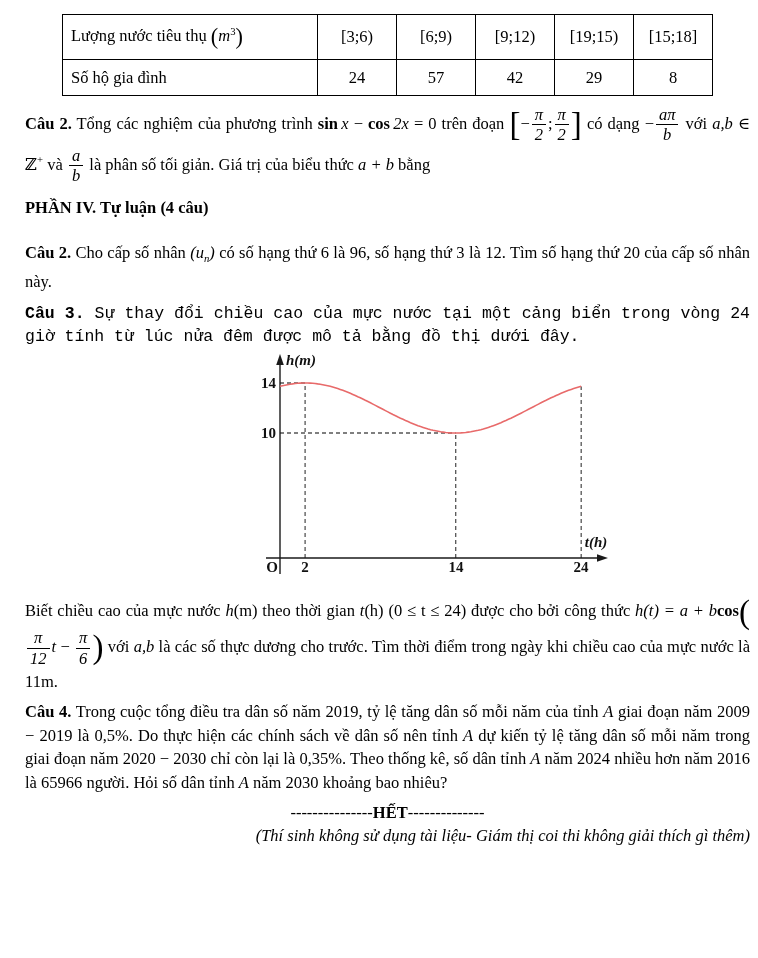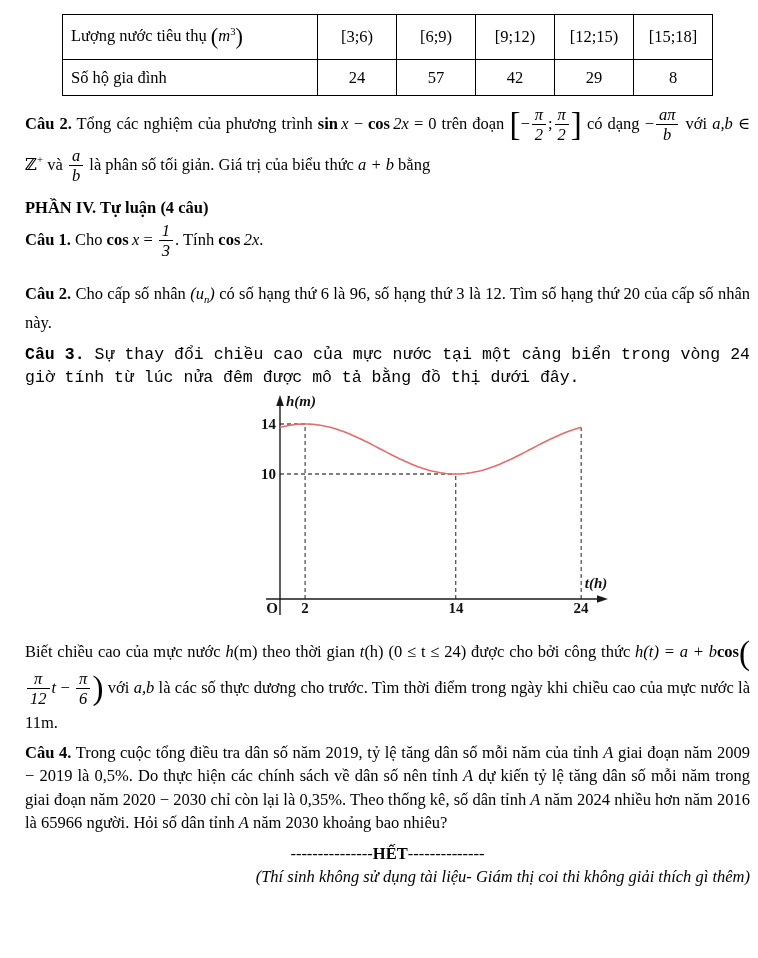--- a/index.html
+++ b/index.html
@@ -54,21 +54,21 @@
   <table class="freq">
     <tbody>
         <tr class="hdr">
       <td class="col0">
         <span>Lượng nước tiêu thụ</span>
         <span class="paren">(</span><i>m</i><sup>3</sup><span class="paren">)</span>
       </td>
       <td class="coln cell-c">[3;6)</td>
       <td class="coln cell-c">[6;9)</td>
       <td class="coln cell-c">[9;12)</td>
-      <td class="coln cell-c">[12;15)</td>
+      <td class="coln cell-c">[19;15)</td>
       <td class="coln cell-c">[15;18]</td>
     </tr>
     <tr class="dat">
       <td>Số hộ gia đình</td>
       <td class="cell-c">24</td>
       <td class="cell-c">57</td>
       <td class="cell-c">42</td>
       <td class="cell-c">29</td>
       <td class="cell-c">8</td>
     </tr>
@@ -76,23 +76,20 @@
     </table>
 
 
   <p class="p-c2tn">
     <b>Câu 2.</b><span> Tổng các nghiệm của phương trình </span><span class="fn">sin</span> <i>x</i><span> − </span><span class="fn">cos</span> <i>2x</i><span> = 0</span><span> trên đoạn </span><span class="bigd">[</span><span>−</span><span class="frac"><span class="num">π</span><span class="den">2</span></span><span>;</span><span class="frac"><span class="num">π</span><span class="den">2</span></span><span class="bigd">]</span><span> có dạng </span><span>−</span><span class="frac"><span class="num">aπ</span><span class="den">b</span></span><span> với</span>
     <i>a,b</i><span> ∈ </span><span>ℤ</span><sup>+</sup><span> và </span><span class="frac"><span class="num">a</span><span class="den">b</span></span><span> là phân số tối giản. Giá trị của biểu thức </span><i>a + b</i><span> bằng</span>
   </p>
 
   <p class="p-head"><b>PHẦN IV. Tự luận (4 câu)</b></p>
 
-  <p class="p-c1">
-    <b>Câu 1.</b><span> Cho </span><span class="fn">cos</span> <i>x</i><span> = </span><span class="frac"><span class="num">1</span><span class="den">3</span></span><span>. Tính </span><span class="fn">cos</span> <i>2x</i><span>.</span>
-  </p>
 
   <p class="p-c2tl">
     <b>Câu 2.</b><span> Cho cấp số nhân </span><i>(u</i><sub><i>n</i></sub><i>)</i><span> có số hạng thứ 6 là 96, số hạng thứ 3 là 12. Tìm số hạng thứ 20 của cấp số nhân này.</span>
   </p>
 
   <p class="p-c3">
     <b>Câu 3.</b><span> Sự thay đổi chiều cao của mực nước tại một cảng biển trong vòng 24 giờ tính từ lúc nửa đêm được mô tả bằng đồ thị dưới đây.</span>
   </p>
 
   <div class="chart-wrap">

